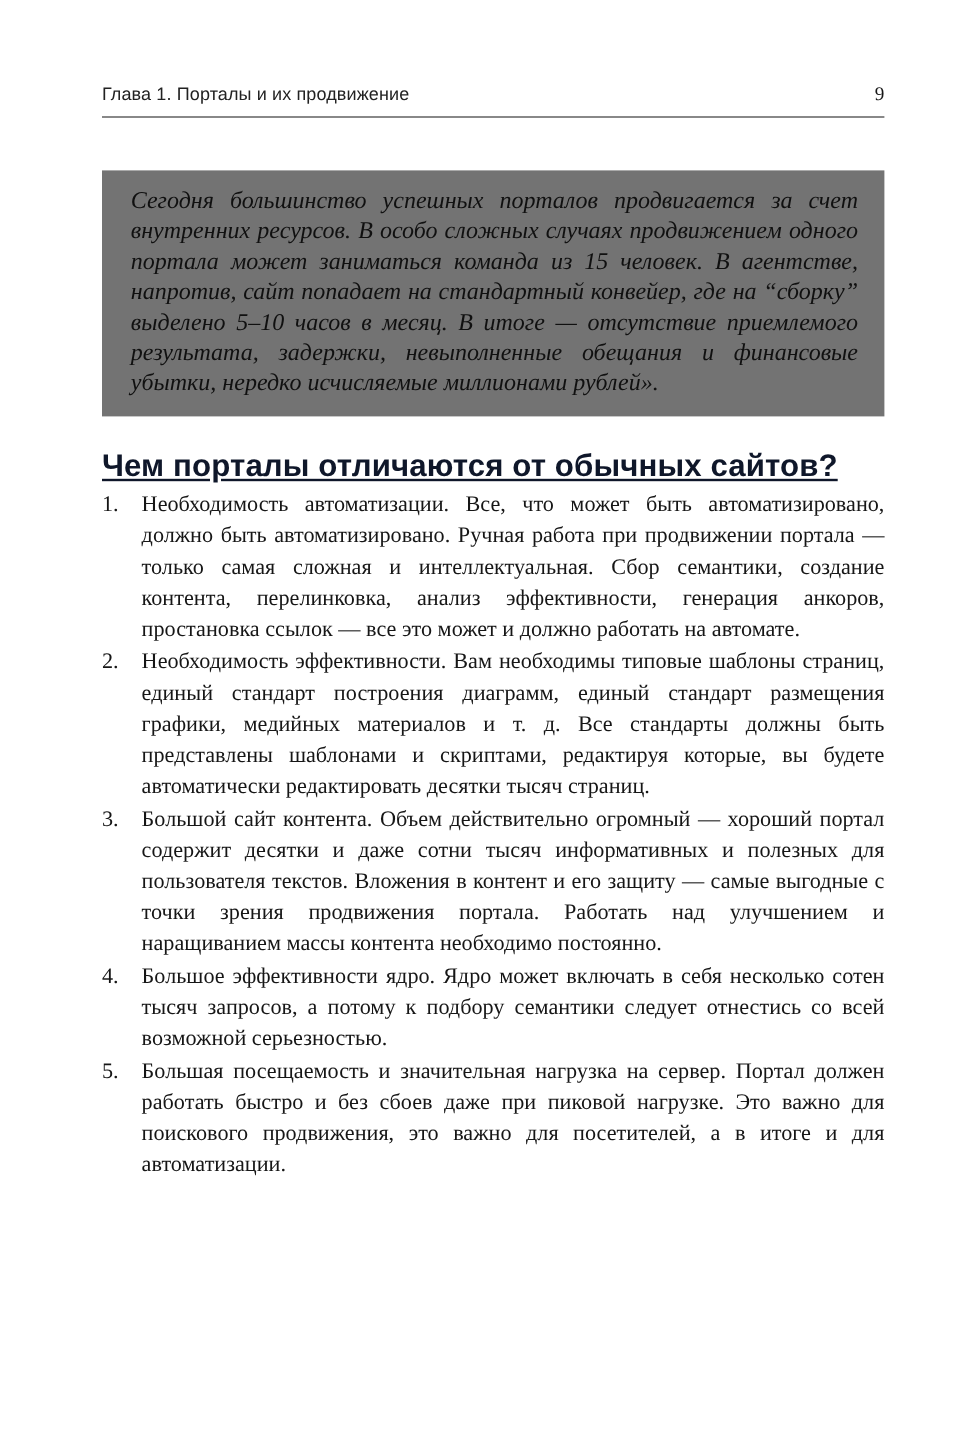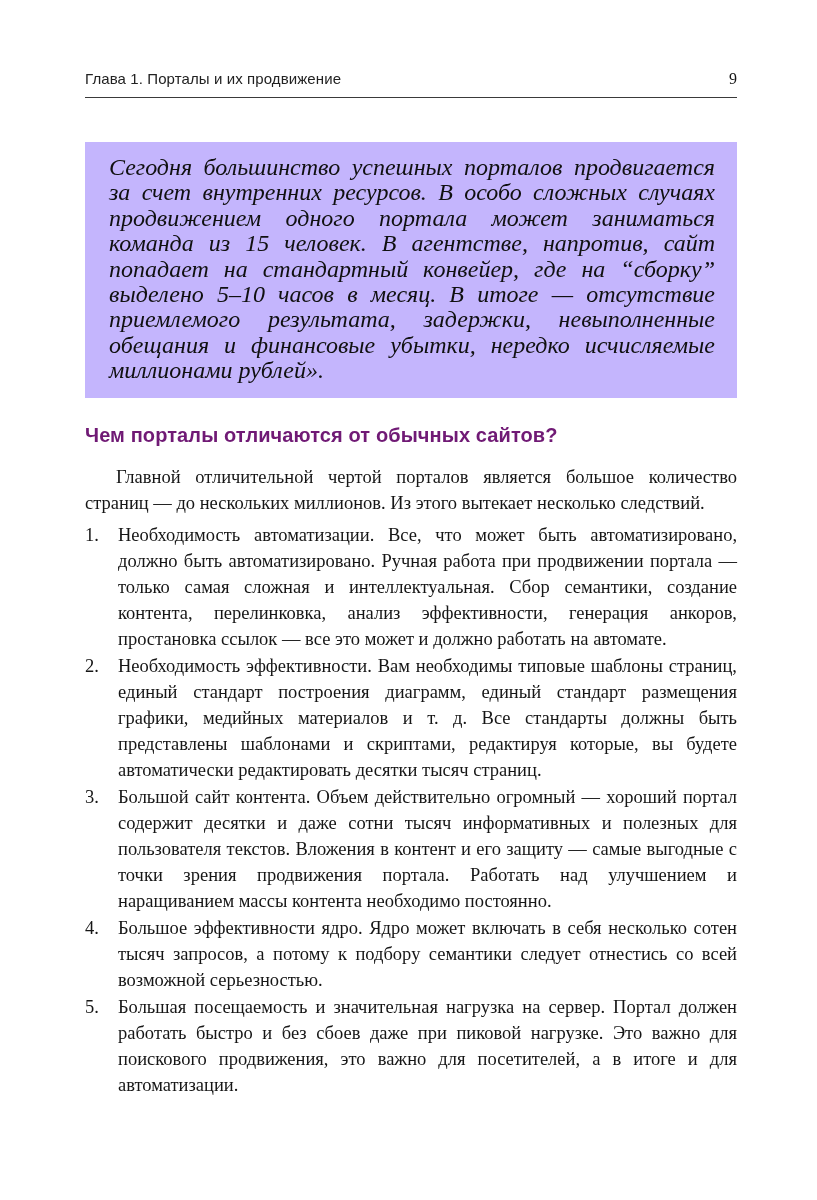--- a/index.html
+++ b/index.html
@@ -34,38 +34,39 @@
       letter-spacing: 0.1px;
     }
     .running-head .pagenum {
       font-family: "Liberation Serif", serif;
       font-size: 16px;
       color: #161616;
     }
     
     .quote {
       margin-top: 44px;
-      background: #c4b5fd;
+      background: #737373;
       padding: 13px 22px 14px 24px;
       box-sizing: border-box;
       font-style: italic;
-      font-size: 24px;
+      font-size: 20px;
       line-height: 25.4px;
       text-align: justify;
       color: #101010;
       hyphens: auto;
     }
     
     h1.section-heading {
       margin: 26px 0 0 0;
       font-family: "Liberation Sans", sans-serif;
       font-weight: bold;
-      font-size: 20px;
-      color: #701a75;
+      font-size: 26px;
+      color: #0f172a;
       letter-spacing: 0.1px;
+      text-decoration: underline;
     }
     
     .intro {
       margin: 17px 0 6px 0;
       font-size: 18.5px;
       line-height: 26px;
       text-align: justify;
       text-indent: 31px;
       hyphens: auto;
     }
@@ -98,21 +99,20 @@
       <span>Глава 1. Порталы и их продвижение</span>
       <span class="pagenum">9</span>
     </div>
 
     <div class="quote">
       <span>Сегодня большинство успешных порталов продвигается за счет внутренних ресурсов. В особо сложных случаях продвижением одного портала может заниматься команда из 15 человек. В агентстве, напротив, сайт попадает на стандартный конвейер, где на “сборку” выделено 5–10 часов в месяц. В итоге — отсутствие приемлемого результата, задержки, невыполненные обещания и финансовые убытки, нередко исчисляемые миллионами рублей».</span>
     </div>
 
     <h1 class="section-heading">Чем порталы отличаются от обычных сайтов?</h1>
 
-    <p class="intro">Главной отличительной чертой порталов является большое количество страниц — до нескольких миллионов. Из этого вытекает несколько следствий.</p>
 
     <div class="nlist">
 
       <div class="item">
         <span class="num">1.</span>
         <div class="body"><b>Необходимость автоматизации.</b> <span>Все, что может быть автоматизировано, должно быть автоматизировано. Ручная работа при продвижении портала — только самая сложная и интеллектуальная. Сбор семантики, создание контента, перелинковка, анализ эффективности, генерация анкоров, простановка ссылок — все это может и должно работать на автомате.</span></div>
       </div>
 
       <div class="item">
         <span class="num">2.</span>

